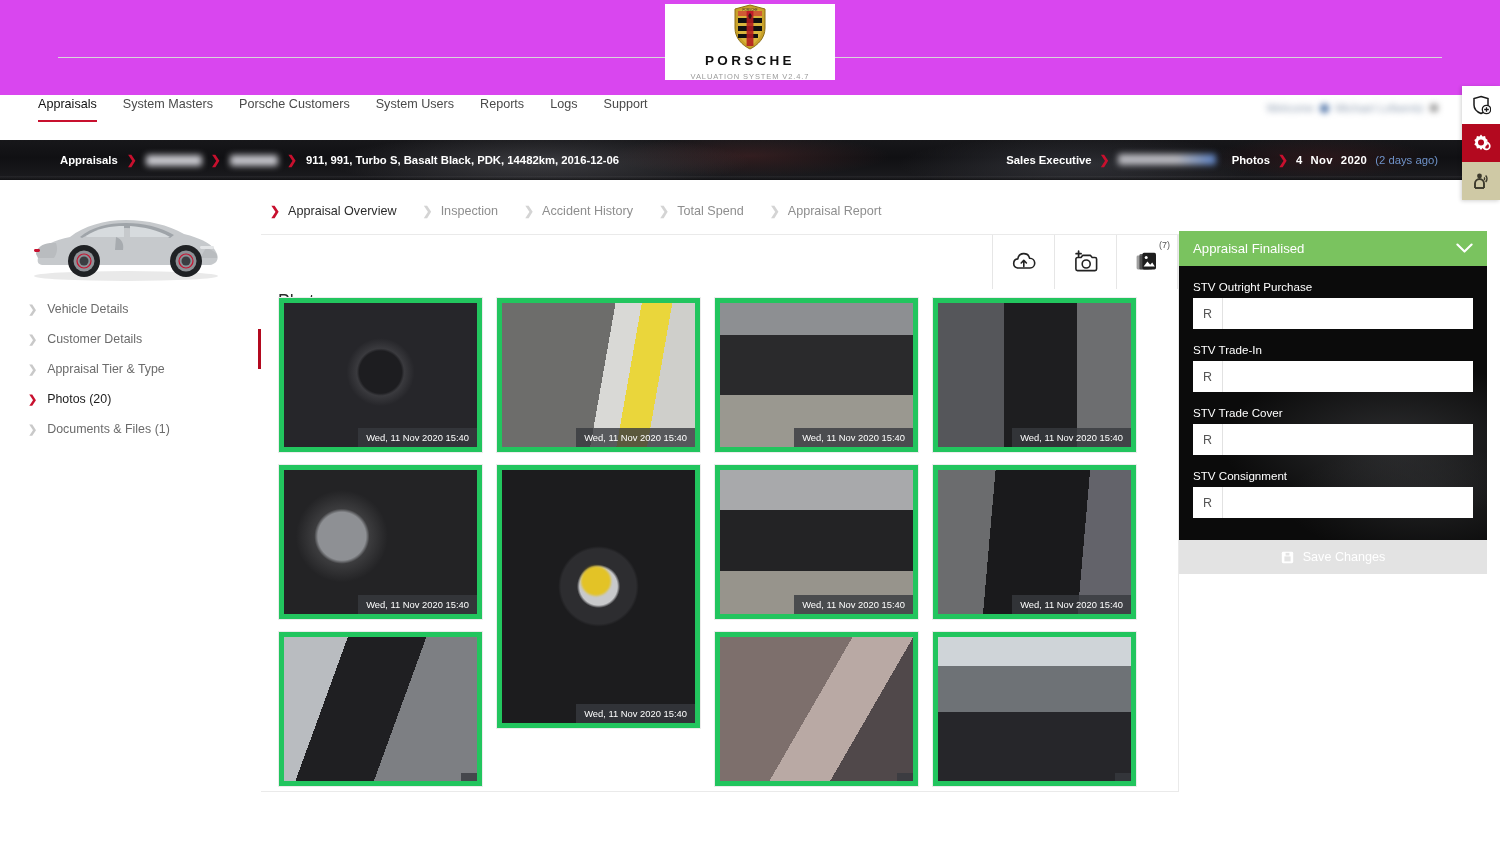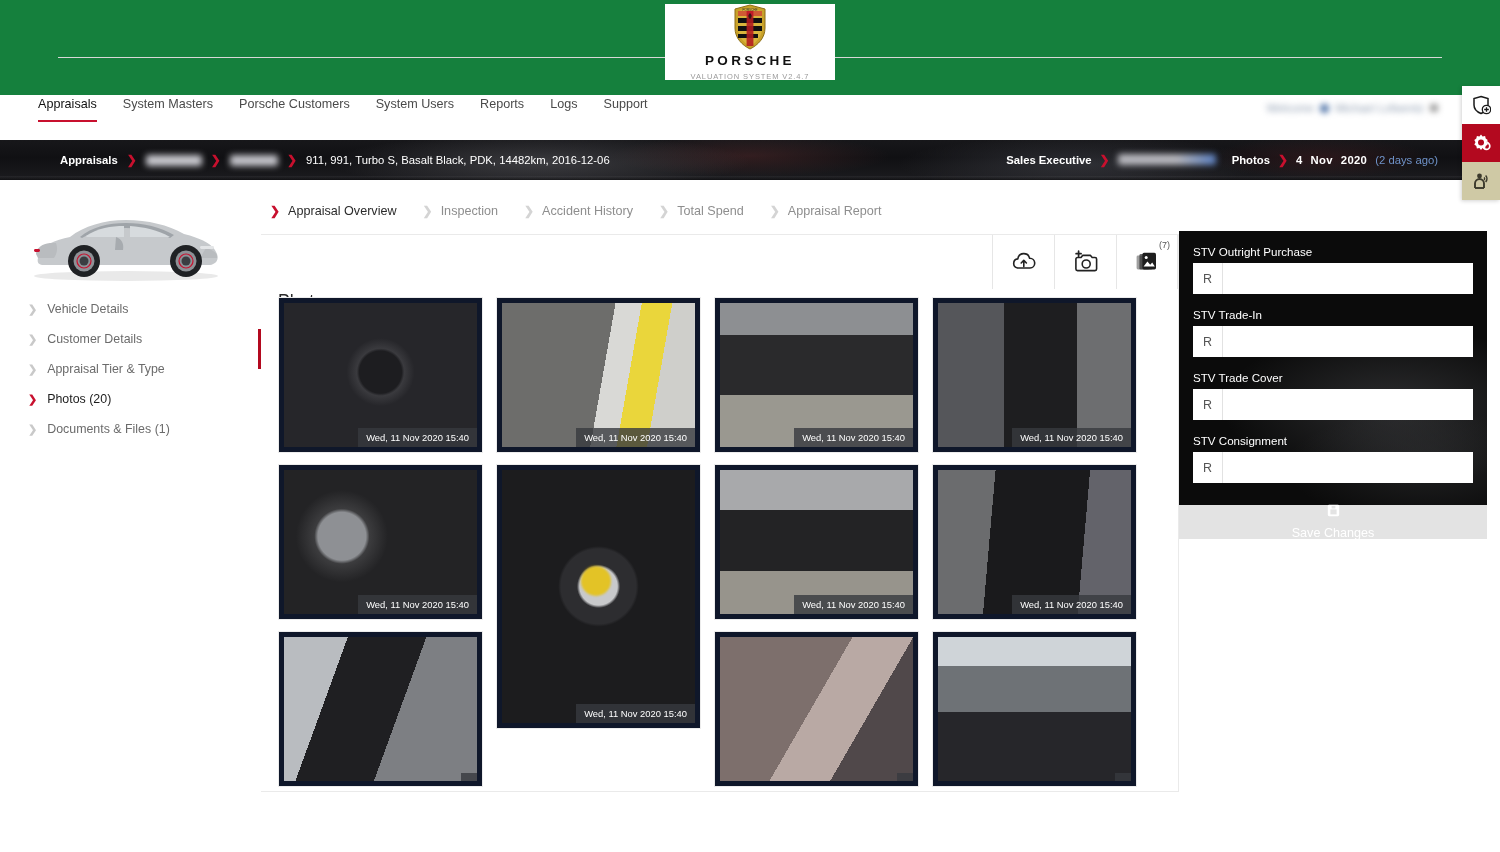--- a/index.html
+++ b/index.html
@@ -8,21 +8,21 @@
     background: #ffffff;
     font-family: "Liberation Sans", sans-serif;
     overflow: hidden;
   }
   body { position: relative; }
 
   
   .logo-bar {
     position: relative;
     height: 95px;
-    background: #15803d;
+    background: #d946ef;
   }
   .logo-rule {
     position: absolute;
     top: 57px; left: 58px; right: 58px;
     height: 1px; background: #d8d8d8;
   }
   .logo-block {
     position: absolute;
     left: 50%; top: 4px;
     transform: translateX(-50%);
@@ -86,21 +86,21 @@
     display: flex; align-items: center;
     color: #fff; overflow: hidden;
   }
   .crumbbar::after {
     content:""; position:absolute; left:0; right:0; bottom:0; height:4px;
     background: linear-gradient(180deg, rgba(255,255,255,.06), rgba(0,0,0,.4));
   }
   .crumb-left { display: flex; align-items: center; padding-left: 60px; gap: 9px; z-index:2; }
   .crumb-right { position: absolute; right: 62px; display: flex; align-items: flex-start; gap: 8px; z-index:2; }
   .crumb-txt { font-size: 11.3px; color: #fff; font-weight: 700; white-space: nowrap; }
-  .crumb-txt.thin { font-weight: 400; text-align: center; }
+  .crumb-txt.thin { font-weight: 700; text-align: center; }
   .crumb-blur {
     filter: blur(3.4px);
     background: #c9c9cf; color: transparent;
     font-size: 11.3px; font-weight:700;
     border-radius: 2px; min-width: 56px; height: 11px;
   }
   .crumb-blur.b2 { background:#c4c4ca; min-width: 48px; }
   .crumb-blur.b3 { background: linear-gradient(90deg,#b9b9bf 60%, #5a7fc0 100%); min-width: 98px; }
   .chev-r {
     color:#c8102e; font-size: 12px; font-weight: 900; line-height: 1;
@@ -180,21 +180,21 @@
   }
 
   .photogrid {
     padding: 6px 12px 0 17px;
     display: grid;
     grid-template-columns: repeat(4, 205px);
     gap: 11px 13px;
     align-content: start;
   }
   .photocell {
-    border: 1px solid #ececec; background: #0f172a;
+    border: 1px solid #ececec; background: #22c55e;
     padding: 5px; position: relative;
     align-self: start;
   }
   .photocell.tall { grid-row: span 2; }
   .thumb {
     width: 100%; height: 144px;
     position: relative; overflow: hidden;
     background: #c3c3c3;
   }
   .photocell.tall .thumb { height: 253px; }
@@ -259,21 +259,21 @@
     font-size: 12.5px; color: #555; border-right: 1px solid #e2e2e2;
   }
   .fieldinput {
     flex: 1; border: none; outline: none;
     font-family: "Liberation Sans", sans-serif; font-size: 12.5px;
     padding: 0 8px; color: #222; background: transparent; min-width: 0;
   }
   .savebar {
     background: #e3e3e3; color: #fff;
     height: 34px; display: flex; align-items: center; justify-content: center;
-    gap: 9px; font-size: 12.6px; cursor: default; flex-direction: column;
+    gap: 9px; font-size: 12.6px; cursor: default;
   }
   .savebar .sicon { display:flex; align-items:center; }
 </style>
 </head>
 <body>
 
 <div class="logo-bar">
   <div class="logo-rule"></div>
   <div class="logo-block">
     <svg class="crest" viewBox="0 0 34 46">
@@ -537,20 +537,26 @@
           </div>
 
         </div>
       </div>
     </div>
   </div>
 
   <div class="rightcol">
     <div class="stvwrap">
 
+      <div class="stv-head">
+        <span>Appraisal Finalised</span>
+        <svg width="17" height="11" viewBox="0 0 17 11">
+          <path d="M1.4 1.6 L8.5 8.6 L15.6 1.6" fill="none" stroke="#ffffff" stroke-width="2.1" stroke-linecap="round" stroke-linejoin="round"></path>
+        </svg>
+      </div>
 
       <div class="stv-body">
 
         <div class="fieldlabel">STV Outright Purchase</div>
         <div class="fieldrow">
           <span class="fieldcur">R</span>
           <input class="fieldinput" type="text" value="" style="">
         </div>
 
         <div class="fieldlabel">STV Trade-In</div>

